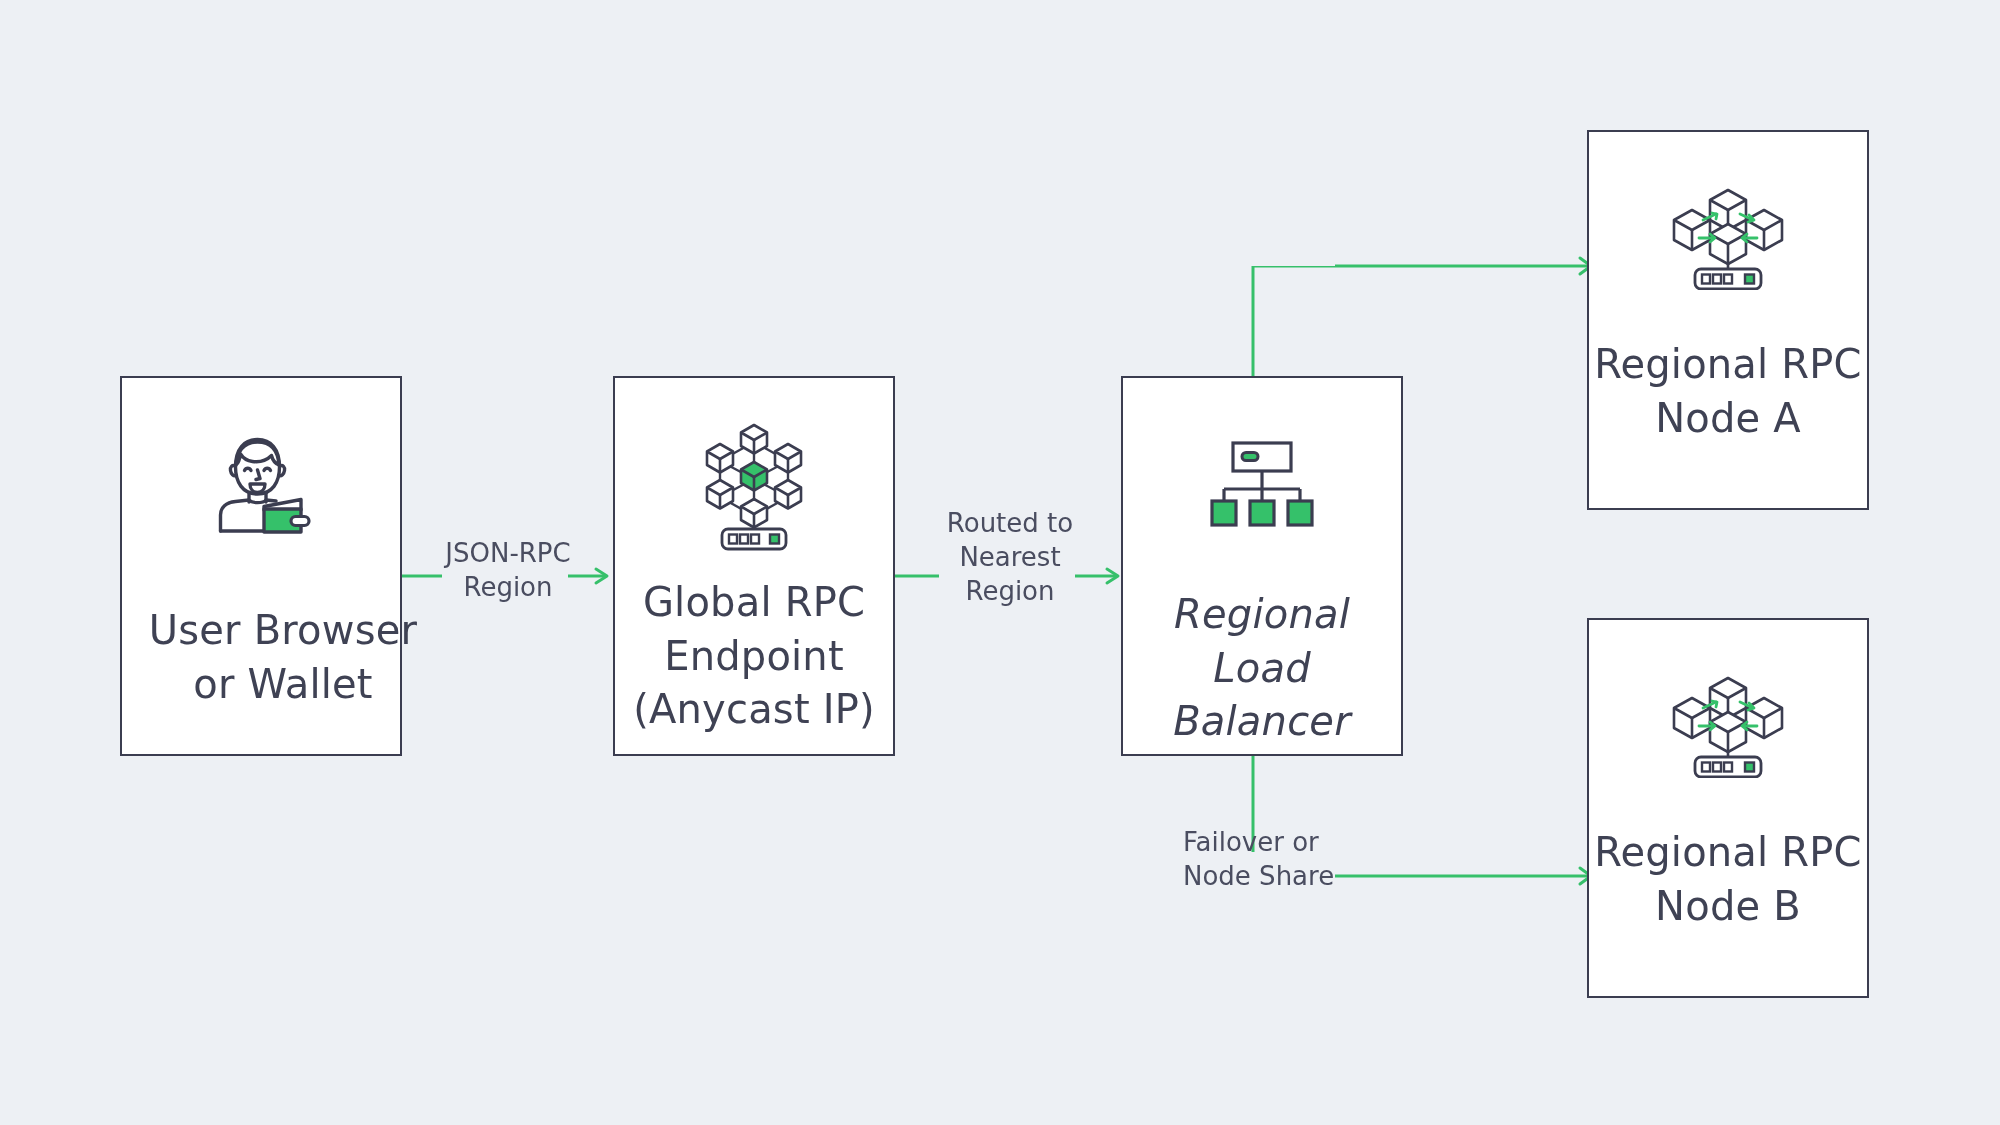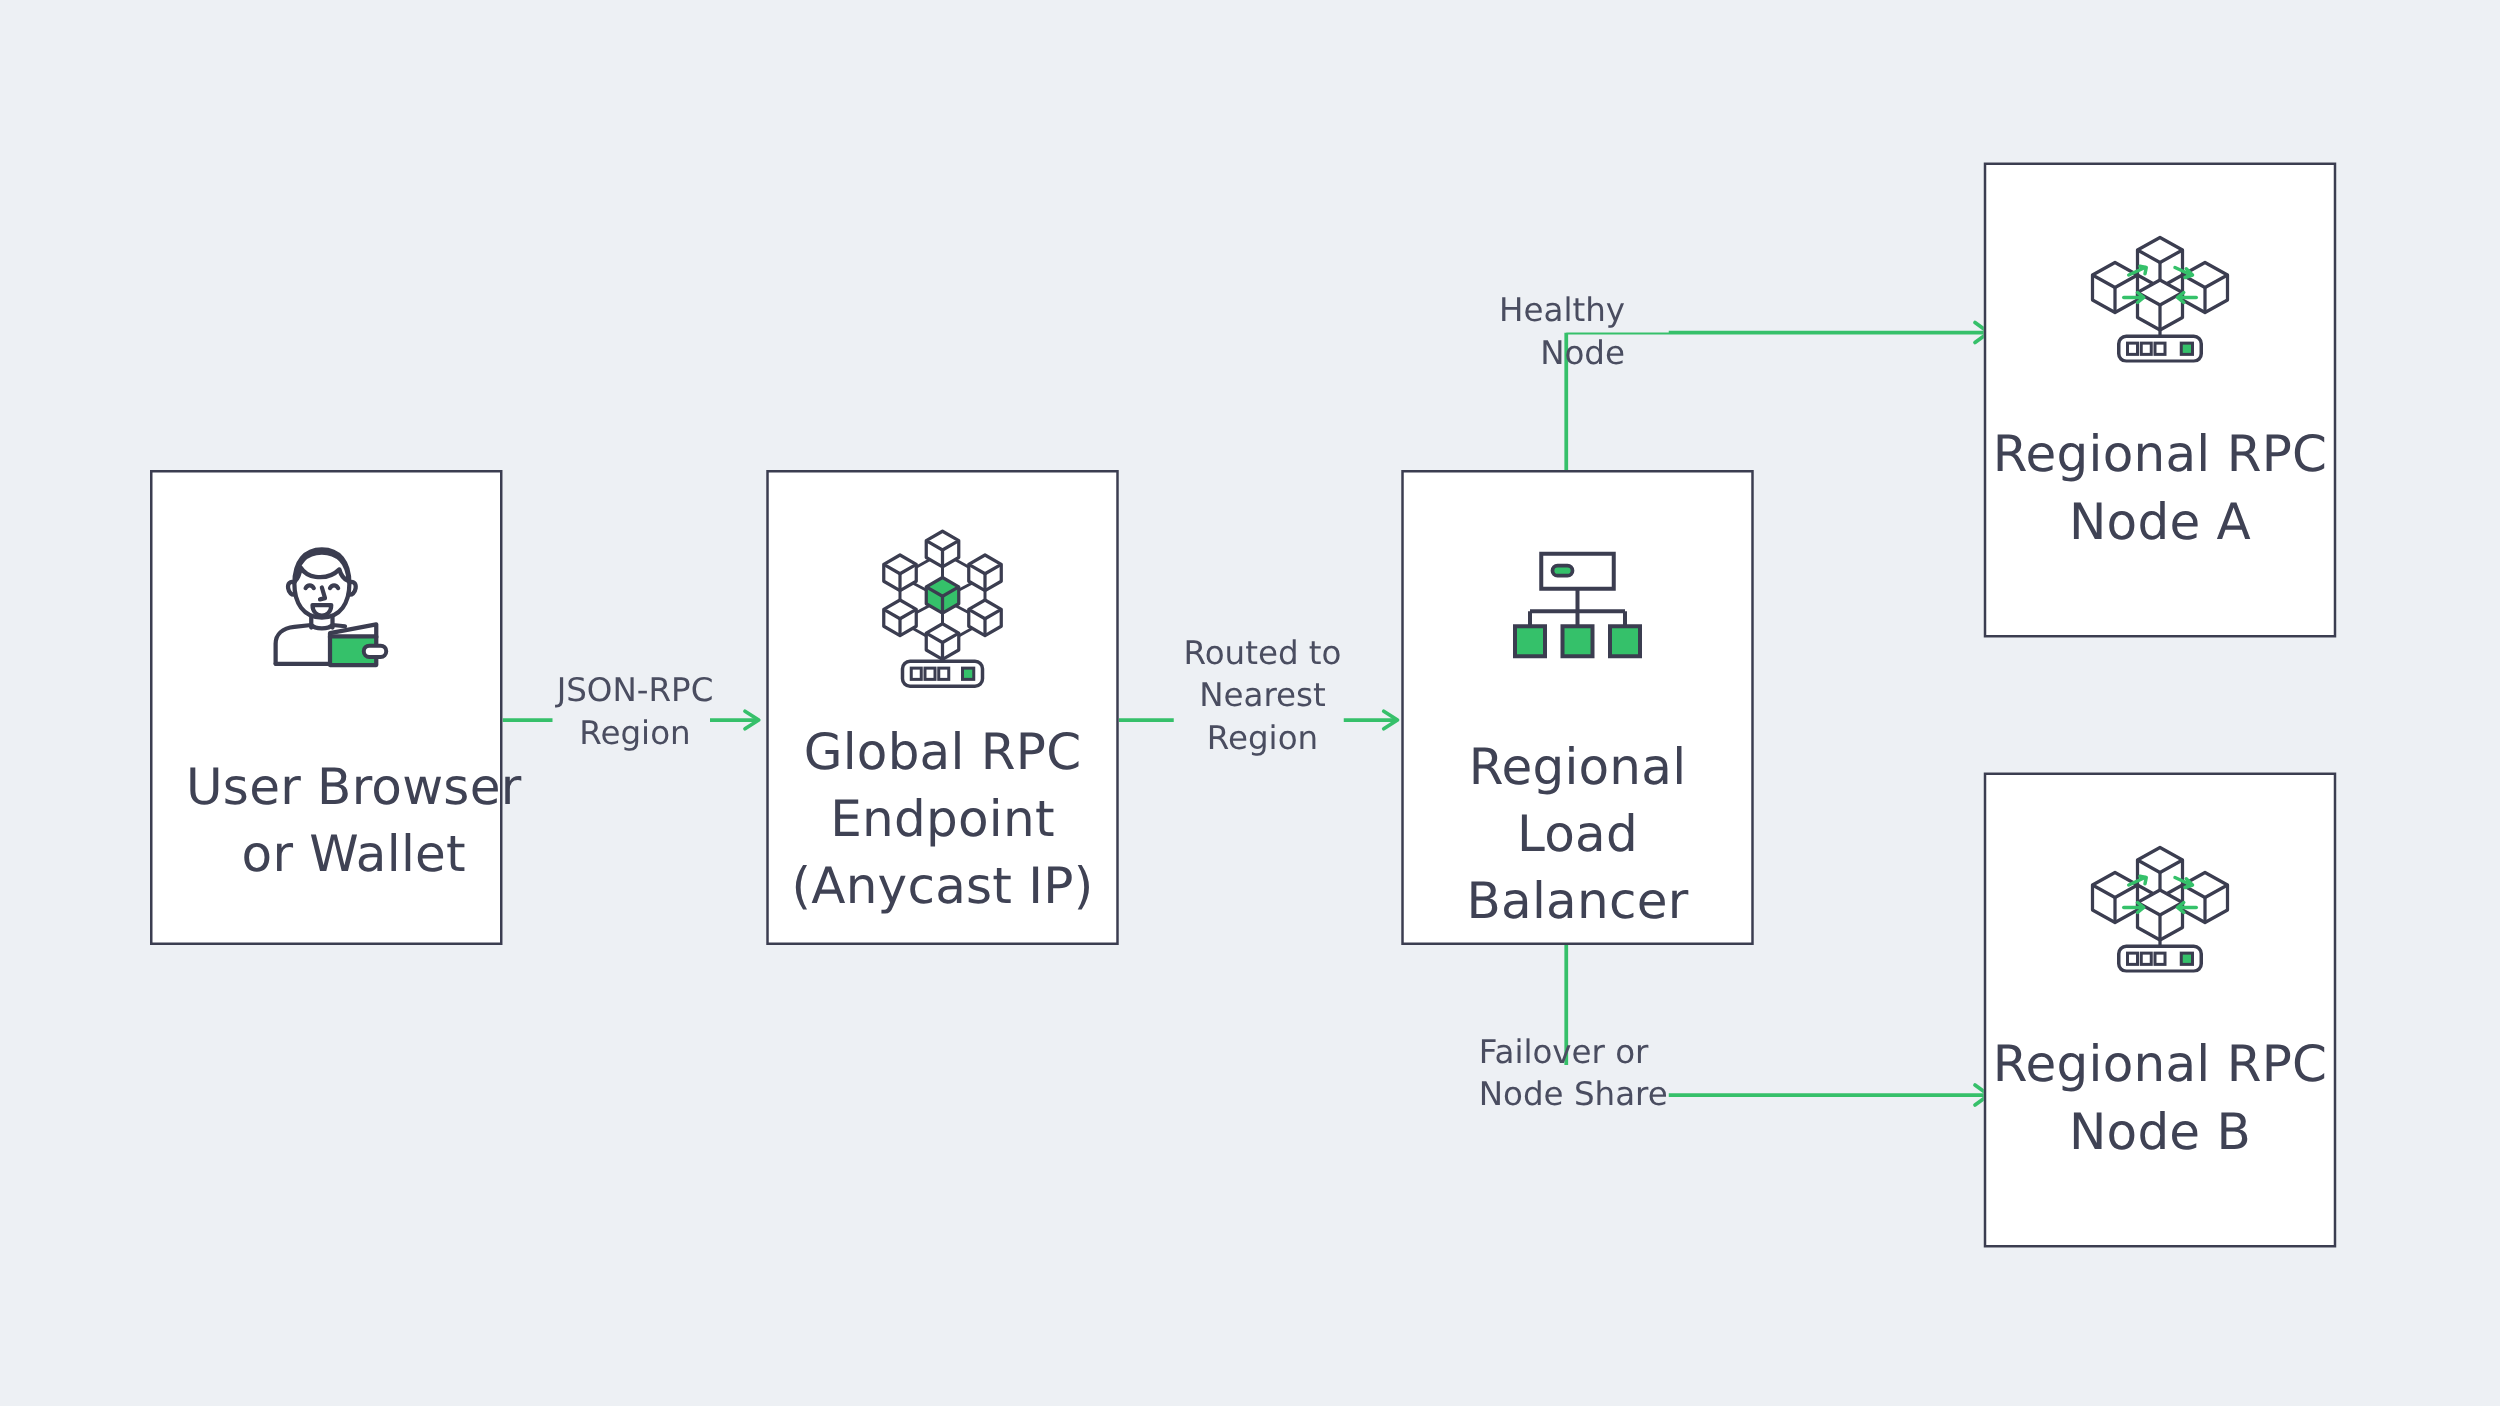--- a/index.html
+++ b/index.html
@@ -56,21 +56,21 @@
   }
 
   #box-user    { left: 120px;  top: 376px; width: 282px; height: 380px; }
   #box-global  { left: 613px;  top: 376px; width: 282px; height: 380px; }
   #box-lb      { left: 1121px; top: 376px; width: 282px; height: 380px; }
   #box-node-a  { left: 1587px; top: 130px; width: 282px; height: 380px; }
   #box-node-b  { left: 1587px; top: 618px; width: 282px; height: 380px; }
 
   #box-user .node-label   { margin-top: 60px; padding-left: 44px; }
   #box-global .node-label { margin-top: 32px; }
-  #box-lb .node-label     { margin-top: 44px; }
+  #box-lb .node-label     { margin-top: 44px; font-style: italic; }
   #box-node-a .node-label,
   #box-node-b .node-label { margin-top: 40px; }
 
   
   .conn { position: absolute; }
   .conn svg { display: block; overflow: visible; }
 
   .edge-label {
     position: absolute;
     color: #4a4d60;
@@ -109,22 +109,20 @@
 Region</div>
 
   <div class="conn" style="left:1245px; top:262px;">
     <svg width="355" height="120" viewBox="0 0 355 120">
       <line x1="8" y1="118" x2="8" y2="4" stroke="#36c06a" stroke-width="3"></line>
       <line x1="8" y1="4" x2="344" y2="4" stroke="#36c06a" stroke-width="3"></line>
       <path d="M335 -4 L346 4 L335 12" fill="none" stroke="#36c06a" stroke-width="3" stroke-linecap="round" stroke-linejoin="round"></path>
       <rect x="-80" y="-48" width="170" height="52" fill="#edf0f4"></rect>
     </svg>
   </div>
-  <div class="edge-label right-al" style="left:1085px; top:233px; width:215px;">Healthy
-Node</div>
 
   <div class="conn" style="left:1245px; top:756px;">
     <svg width="355" height="126" viewBox="0 0 355 126">
       <line x1="8" y1="0" x2="8" y2="120" stroke="#36c06a" stroke-width="3"></line>
       <line x1="8" y1="120" x2="344" y2="120" stroke="#36c06a" stroke-width="3"></line>
       <path d="M335 112 L346 120 L335 128" fill="none" stroke="#36c06a" stroke-width="3" stroke-linecap="round" stroke-linejoin="round"></path>
       <rect x="-80" y="96" width="170" height="52" fill="#edf0f4"></rect>
     </svg>
   </div>
   <div class="edge-label left-al" style="left:1183px; top:826px; width:260px;">Failover or

